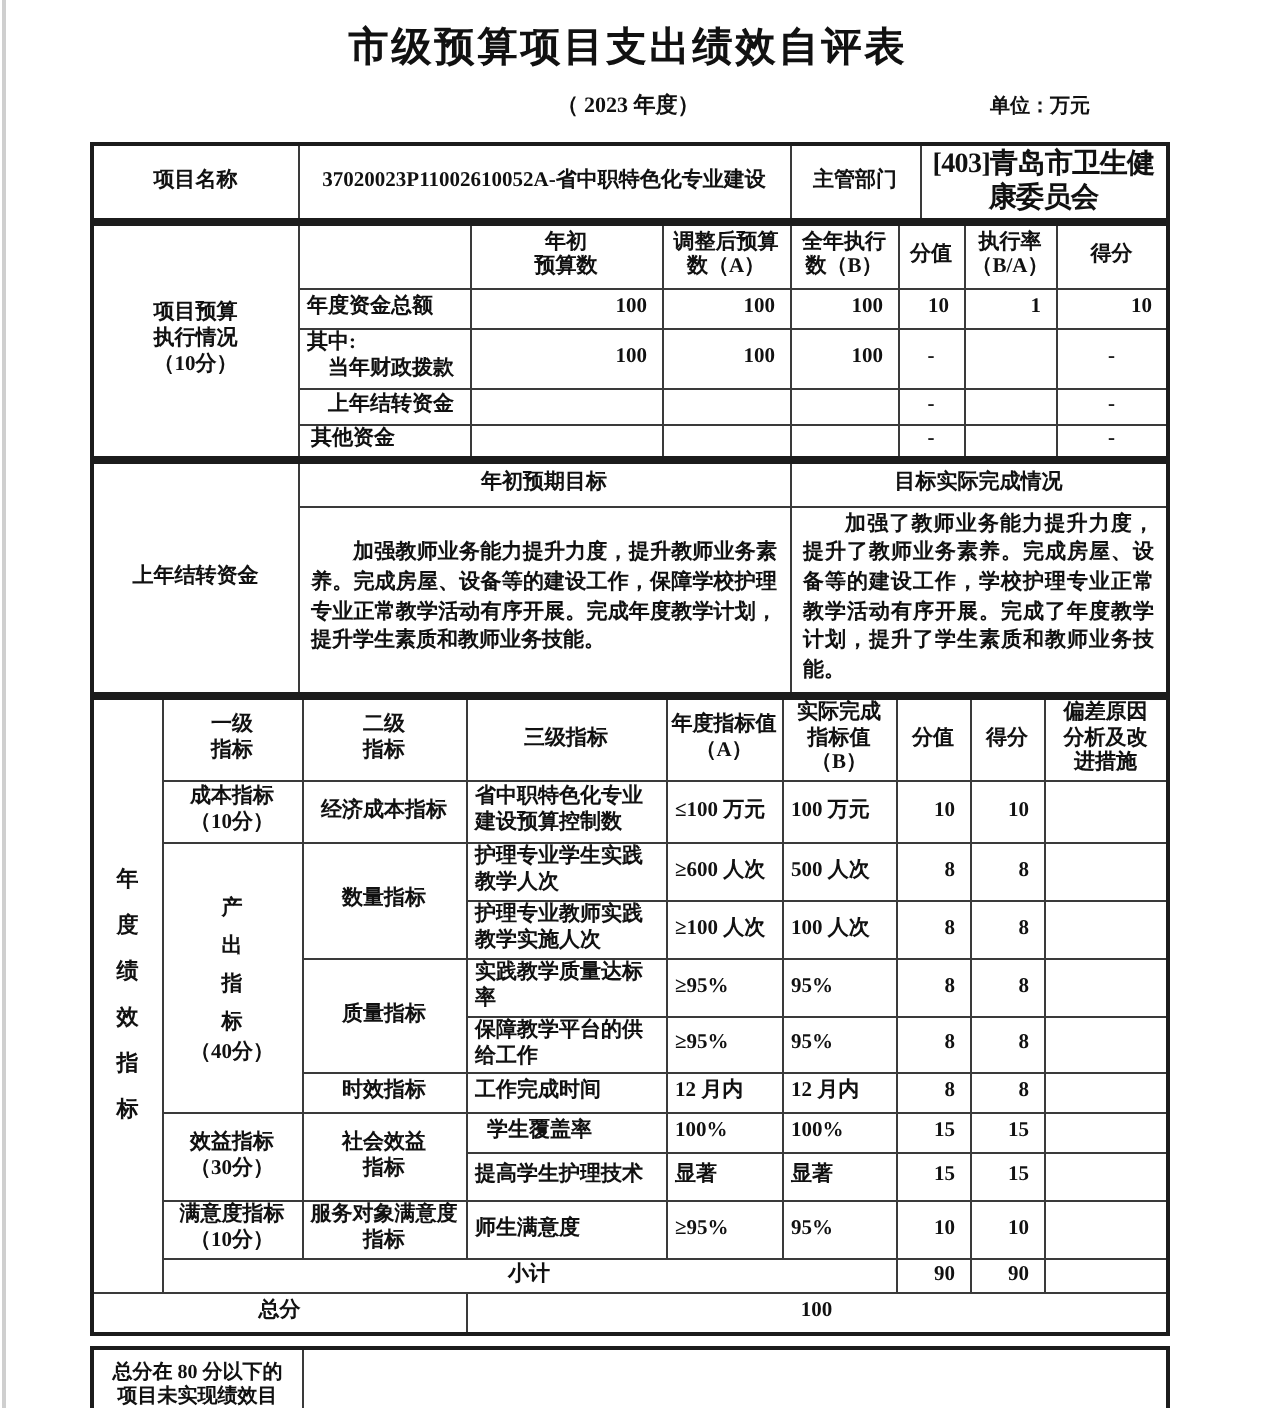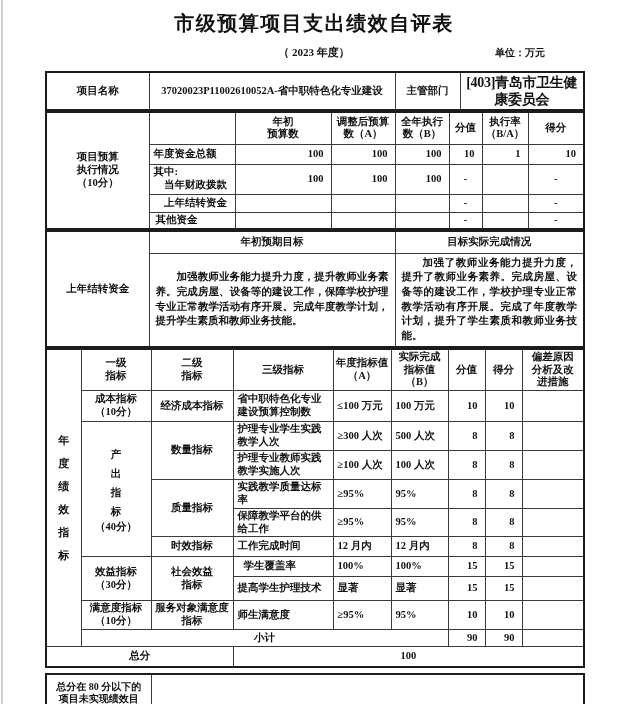--- a/index.html
+++ b/index.html
@@ -199,21 +199,21 @@
     <tr style="height:29px">
       <td rowspan="5">
         <div class="vstack out-v">产
 出
 指
 标</div>
         <div style="font-size:10.5px;font-weight:bold">（40分）</div>
       </td>
       <td rowspan="2">数量指标</td>
       <td class="l">护理专业学生实践教学人次</td>
-      <td class="l">≥300 人次</td>
+      <td class="l">≥600 人次</td>
       <td class="l">500 人次</td>
       <td class="r">8</td>
       <td class="r">8</td>
       <td></td>
     </tr>
     <tr style="height:29px">
       <td class="l">护理专业教师实践教学实施人次</td>
       <td class="l">≥100 人次</td>
       <td class="l">100 人次</td>
       <td class="r">8</td>

